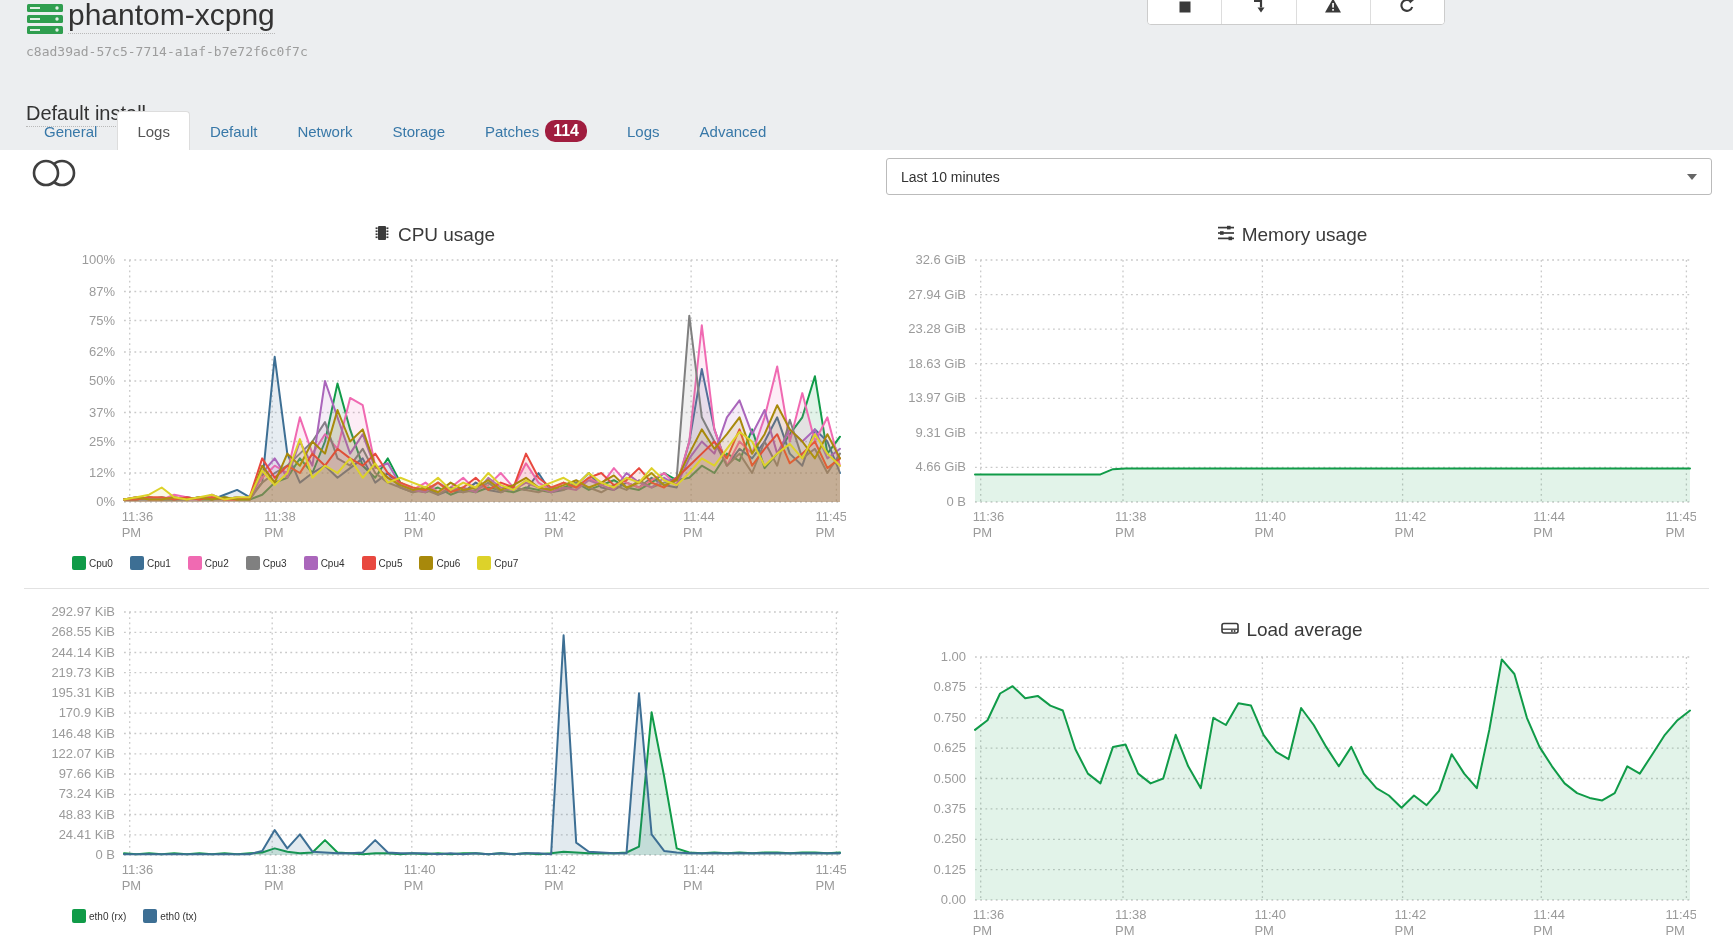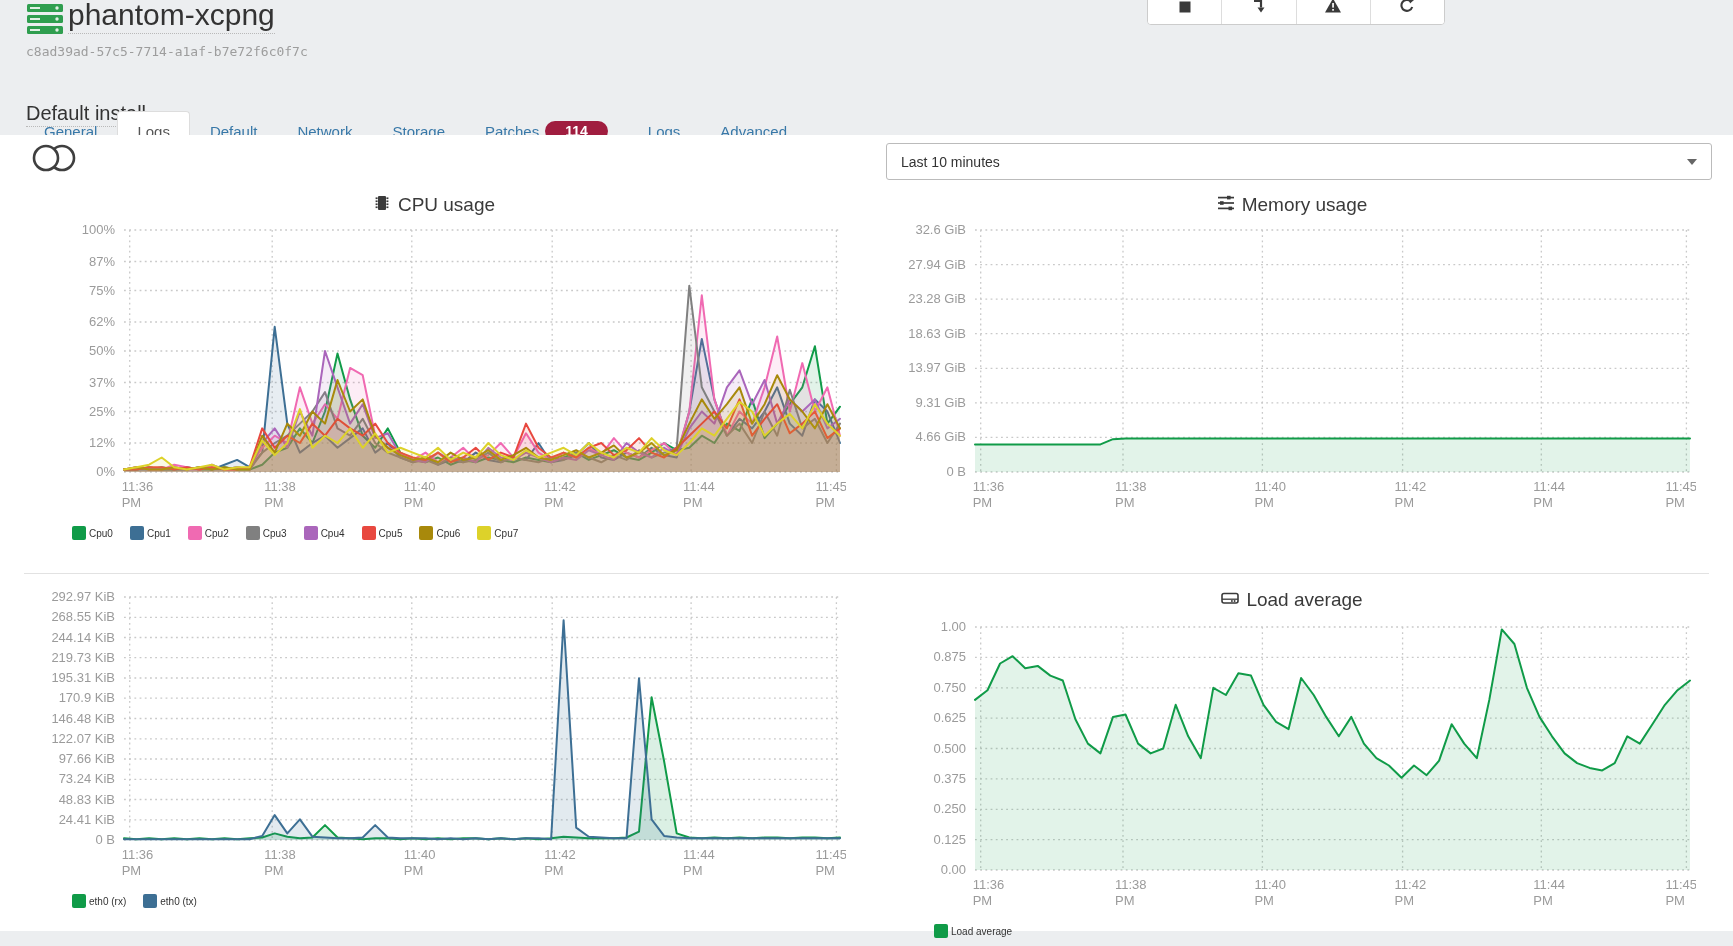--- a/index.html
+++ b/index.html
@@ -21,42 +21,42 @@
   .abtn { flex:1 1 0; display:flex; align-items:flex-end; justify-content:center;
     padding-bottom:6px; background:#fff; border:none; border-left:1px solid #ddd; cursor:pointer; }
   .abtn:first-child { border-left:none; }
 
   
   .tabbar { position:absolute; left:24px; top:111px; height:39px; display:flex; align-items:stretch; }
   .tab { display:flex; align-items:center; padding:0 19px; font-size:15px; color:#3878a8;
     cursor:pointer; text-decoration:none; border:1px solid transparent; border-bottom:none;
     border-radius:4px 4px 0 0; gap:6px; }
   .tab.active { background:#fff; color:#555; border-color:#ddd; }
-  .badge { background:#a01d3f; color:#fff; font-size:14px; font-weight:bold;
-    padding:3px 20px; border-radius:10px; line-height:1; }
+  .badge { background:#a01d3f; color:#fff; font-size:16px; font-weight:bold;
+    padding:3px 8px; border-radius:10px; line-height:1; }
 
   
-  .main { position:absolute; left:0; top:135px; width:1733px; height:796px; background:#fff; }
+  .main { position:absolute; left:0; top:150px; width:1733px; height:796px; background:#fff; }
 
   .toggle-btn { position:absolute; left:30px; top:8px; width:52px; height:32px; background:none;
     border:none; cursor:pointer; }
   .select-box { position:absolute; left:886px; top:8px; width:826px; height:37px; background:#fff;
     border:1px solid #bbb; border-radius:3px; display:flex; align-items:center; padding:0 14px;
     font-size:14px; color:#333; cursor:pointer; }
   .select-box .caret { margin-left:auto; width:0; height:0; border-left:5px solid transparent;
     border-right:5px solid transparent; border-top:6px solid #666; }
 
   .chart-block { position:absolute; }
   .cb-cpu     { left:24px;  top:55px;  width:820px; }
   .cb-mem     { left:886px; top:55px;  width:812px; }
   .cb-net     { left:24px;  top:450px; width:820px; }
   .cb-load    { left:886px; top:450px; width:812px; }
 
   .chart-title { height:30px; display:flex; align-items:center; justify-content:center; gap:7px;
-    font-size:19px; color:#3a3a3a; }
+    font-size:19px; color:#3a3a3a;margin-top:15px; }
   .legend { display:flex; align-items:center; padding-left:48px; margin-top:8px; height:18px;
     font-size:10px; color:#333; }
   .litem { display:inline-flex; align-items:center; margin-right:17px; }
   .lsq { width:14px; height:14px; border-radius:2px; display:inline-block; margin-right:3px; }
 
   .divider { position:absolute; left:24px; right:24px; top:438px; border-top:1px solid #e2e2e2; }
 
   svg text.ylab, svg text.xlab { font-family:"Liberation Sans", sans-serif; font-size:13px; fill:#9b9b9b; }
   svg line.grid { stroke:#c9c9c9; stroke-width:1.3; stroke-dasharray:1.8 3.4; }
 </style>

